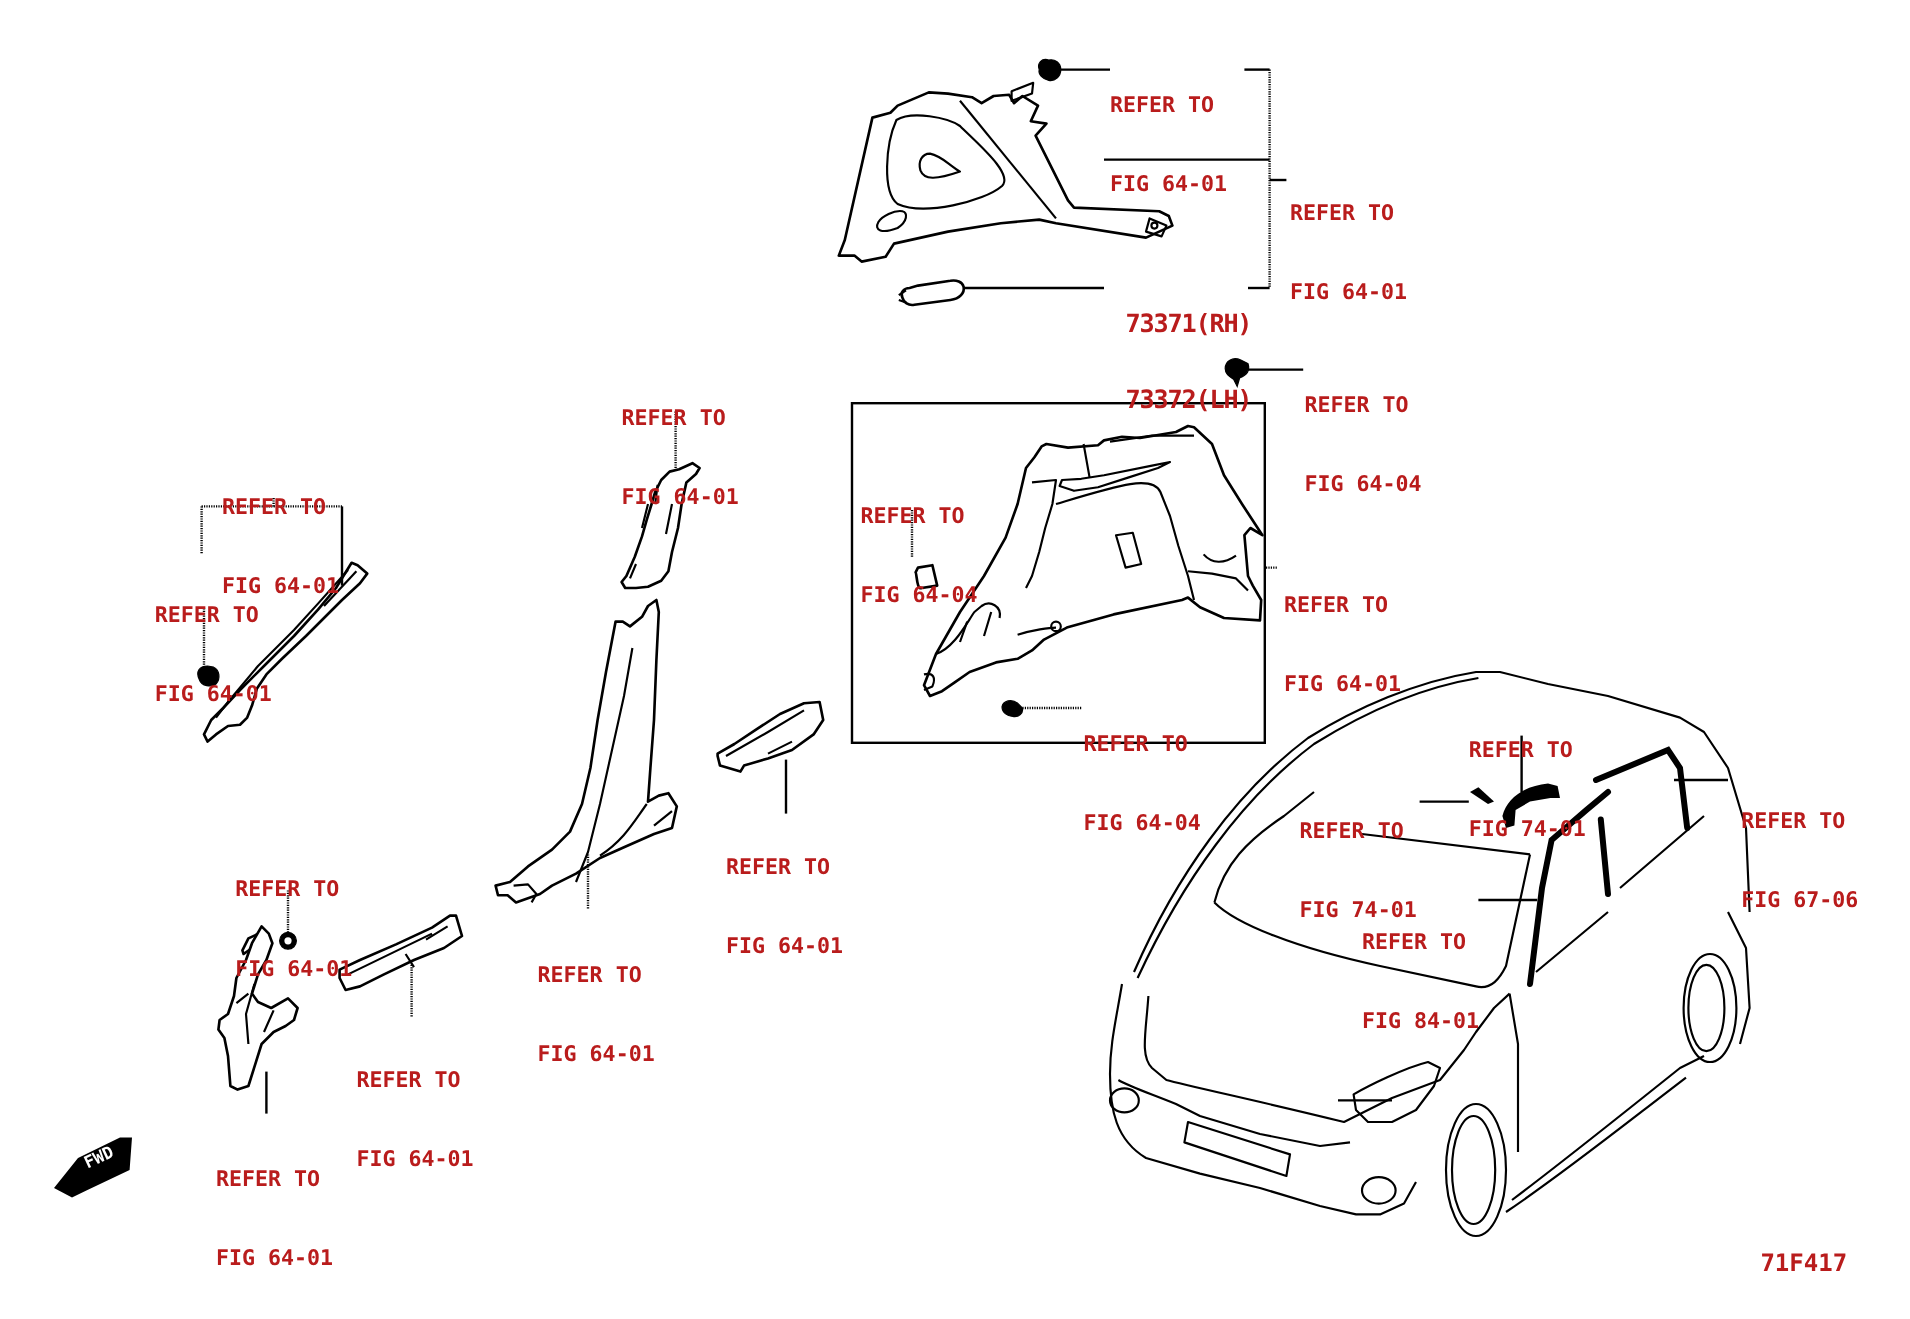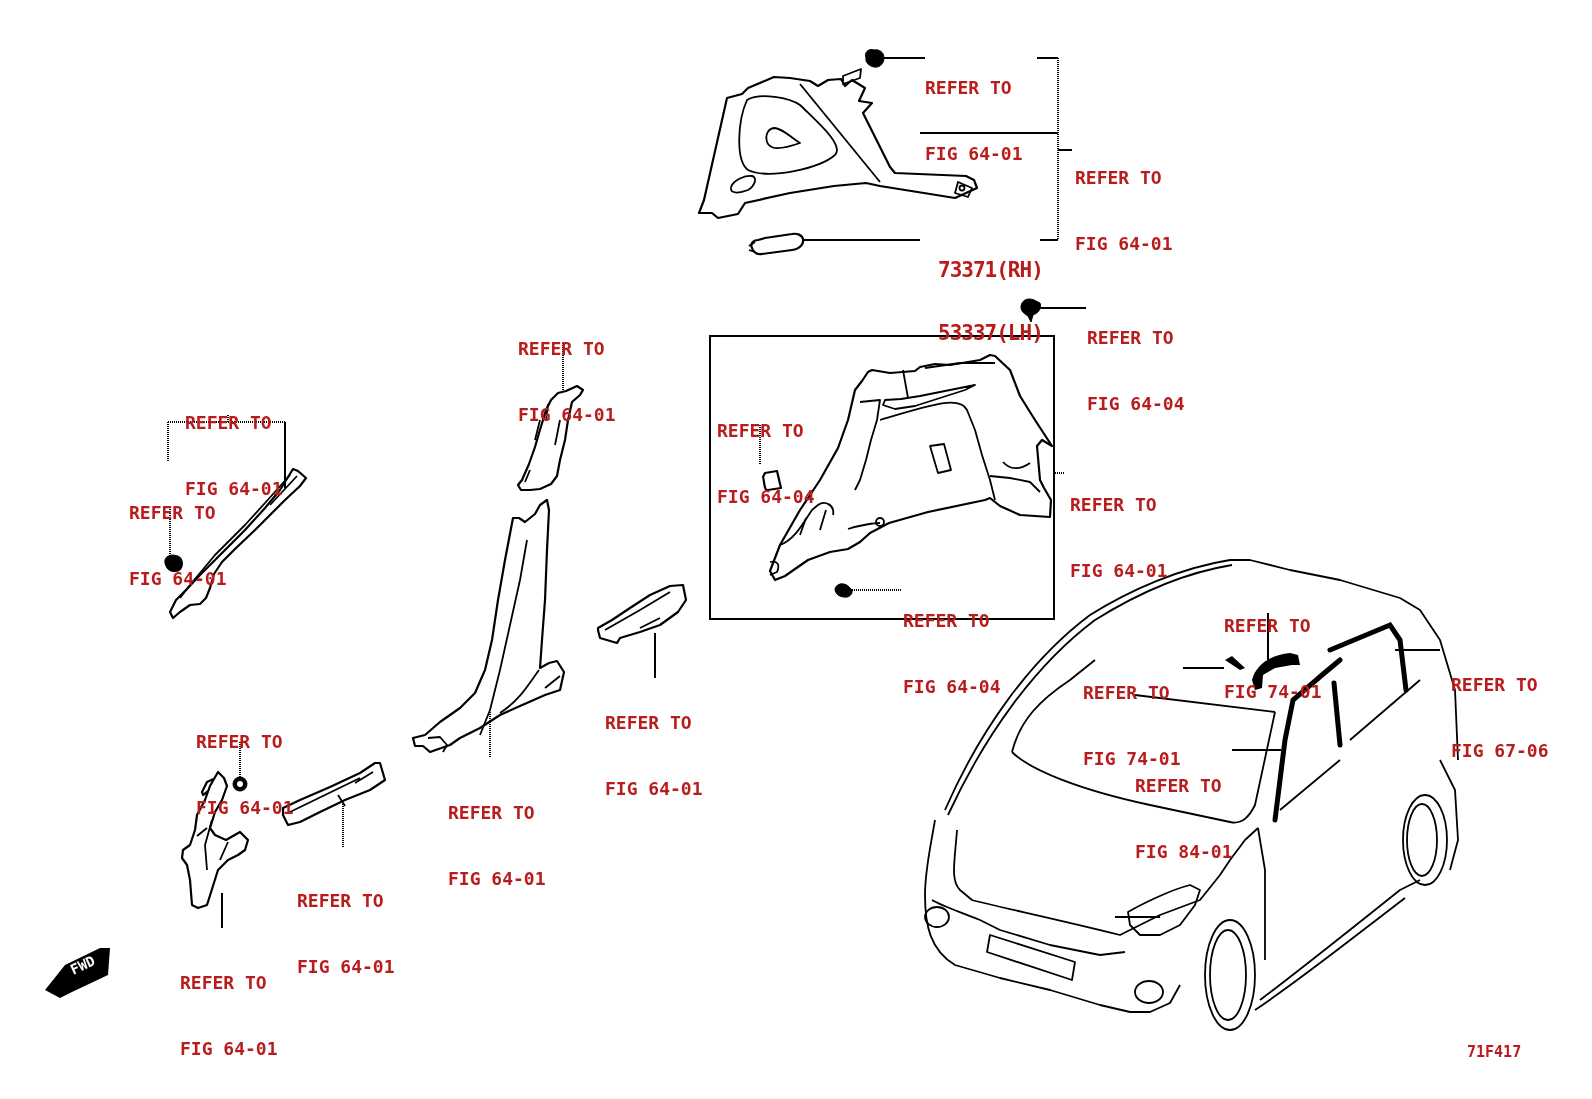--- a/index.html
+++ b/index.html
@@ -10,21 +10,21 @@
     font-family: "DejaVu Sans Mono", "Liberation Mono", monospace;
     font-weight: bold;
     font-size: 18px;
     line-height: 22px;
     color: #b91c1c;
     white-space: pre;
     letter-spacing: 0px;
   }
   .lbl span { display: block; }
   .partno { font-size: 21px; line-height: 21px; letter-spacing: -1px; }
-  .figid { font-size: 15px; }
+  .figid { font-size: 20px; }
   svg { position: absolute; left: 0; top: 0; }
   .ln { stroke: #000; stroke-width: 2; fill: none; }
   .ld { stroke: #000; stroke-width: 2; fill: none; stroke-dasharray: 1 1; }
   .pt { stroke: #000; stroke-width: 2.2; fill: #fff; stroke-linejoin: round; }
   .pl { stroke: #000; stroke-width: 1.8; fill: none; stroke-linejoin: round; }
   .bk { fill: #000; stroke: #000; stroke-width: 1; }
   .thick { stroke: #000; stroke-width: 5; fill: none; stroke-linecap: round; }
 </style>
 </head>
 <body>
@@ -200,21 +200,21 @@
 <div class="lbl" style="left:925px;top:33px;">
   <span>REFER TO</span>
   <span>FIG 64-01</span>
 </div>
 <div class="lbl" style="left:1075px;top:123px;">
   <span>REFER TO</span>
   <span>FIG 64-01</span>
 </div>
 <div class="lbl partno" style="left:918px;top:218px;margin-left:20px;">
   <span>73371(RH)</span>
-  <span>53337(LH)</span>
+  <span>73372(LH)</span>
 </div>
 <div class="lbl" style="left:1087px;top:283px;">
   <span>REFER TO</span>
   <span>FIG 64-04</span>
 </div>
 <div class="lbl" style="left:717px;top:376px;">
   <span>REFER TO</span>
   <span>FIG 64-04</span>
 </div>
 <div class="lbl" style="left:1070px;top:450px;">

